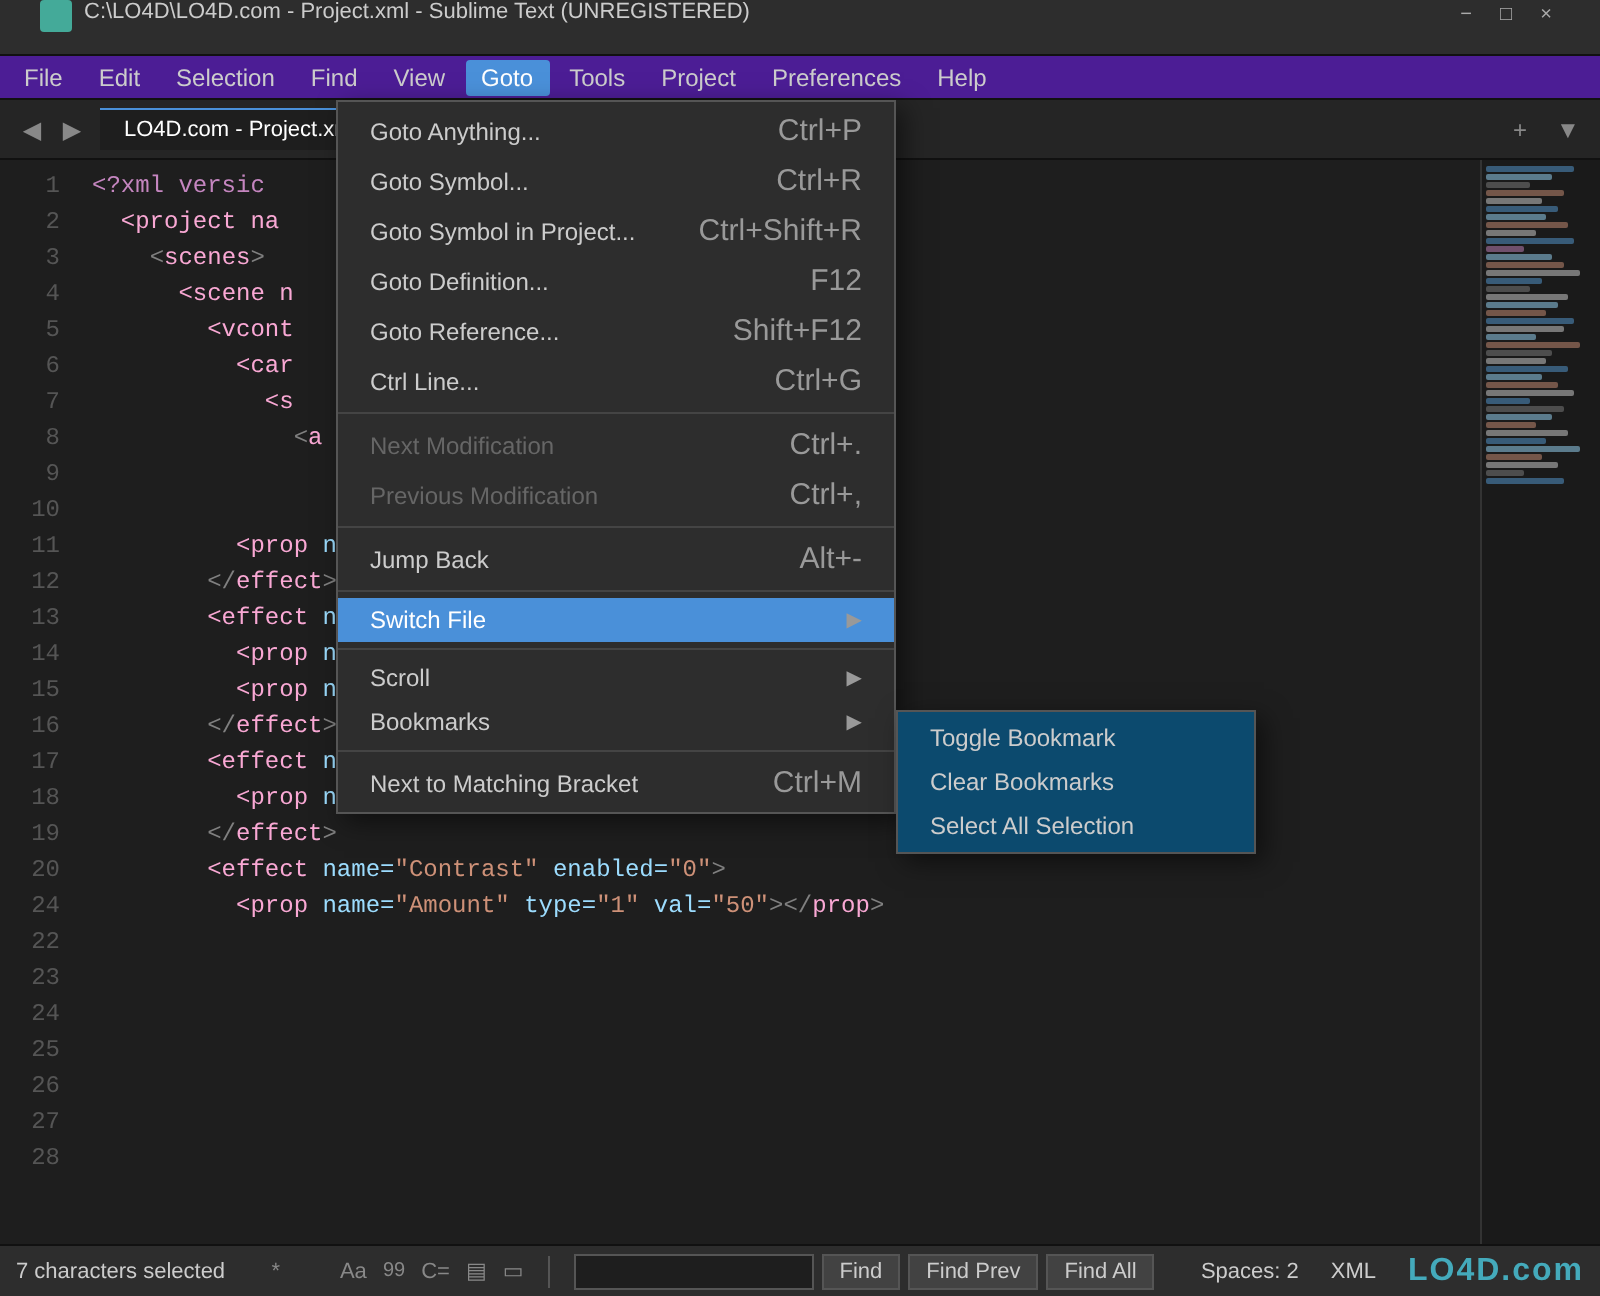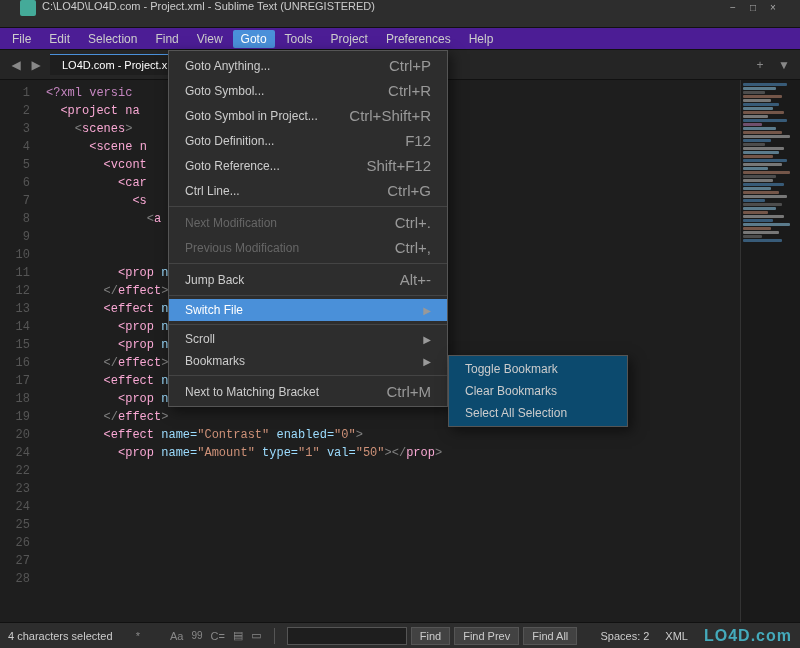--- a/index.html
+++ b/index.html
@@ -485,21 +485,21 @@
   </div>
   <div class="submenu-item">
     <span>Clear Bookmarks</span>
   </div>
   <div class="submenu-item">
     <span>Select All Selection</span>
   </div>
 </div>
 
 <div id="status-bar" style="background:#2d2d2d; border-top: 1px solid #111;">
-  <span style="color:#ccc;">4 characters selected</span>
+  <span style="color:#ccc;">7 characters selected</span>
   <div style="flex:1; display:flex; justify-content:center; align-items:center; gap:4px;">
     <span style="color:#888; font-size:11px; margin-right:4px;">*</span>
     <span style="color:#888; font-size:11px; margin-right:4px;margin-left:22px;">Aa</span>
     <span style="color:#888; font-size:10px; margin-right:4px;">99</span>
     <span style="color:#888; font-size:11px; margin-right:4px;">C=</span>
     <span style="color:#888; font-size:11px; margin-right:4px;">▤</span>
     <span style="color:#888; font-size:11px; margin-right:8px;">▭</span>
     <div style="width:1px; height:16px; background:#555; margin-right:8px;"></div>
     <input type="text" id="find-input" placeholder="" style="background: rgb(30, 30, 30); border: 1px solid rgb(85, 85, 85); color: rgb(204, 204, 204); padding: 1px 6px; font-size: 11px; width: 120px; height: 18px;">
     <button id="find-btn" style="background:rgba(255,255,255,0.1); border:1px solid #555; color:#ccc; padding:1px 8px; font-size:11px; cursor:pointer; height:18px;">Find</button>

